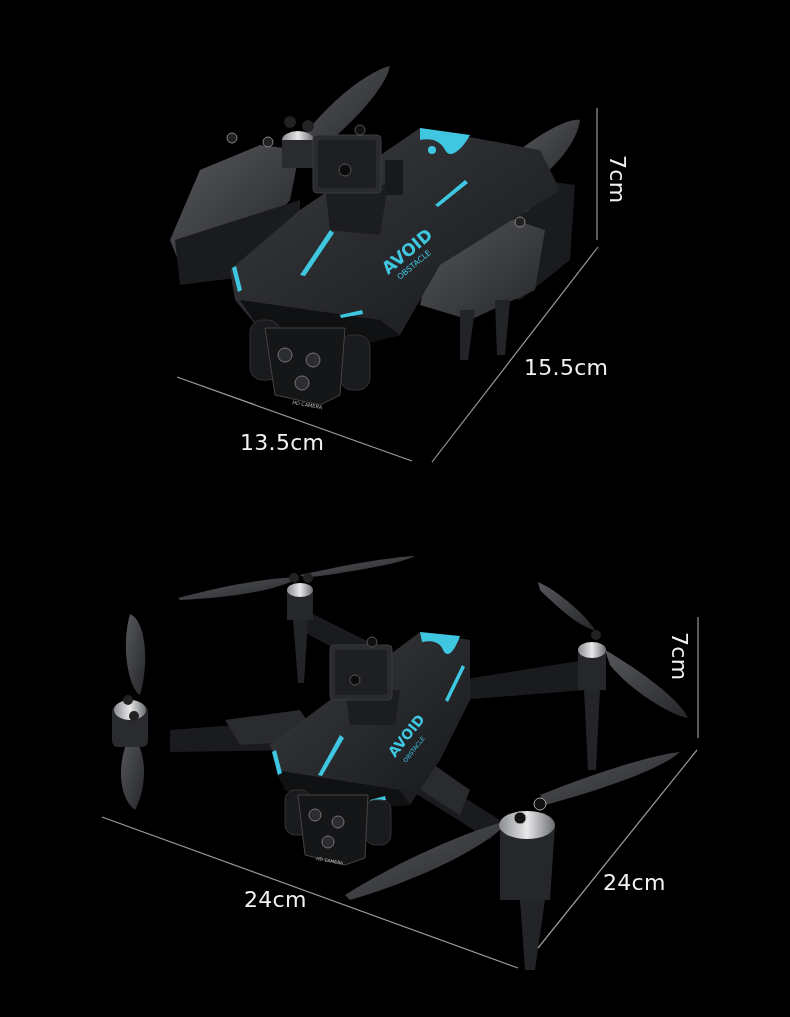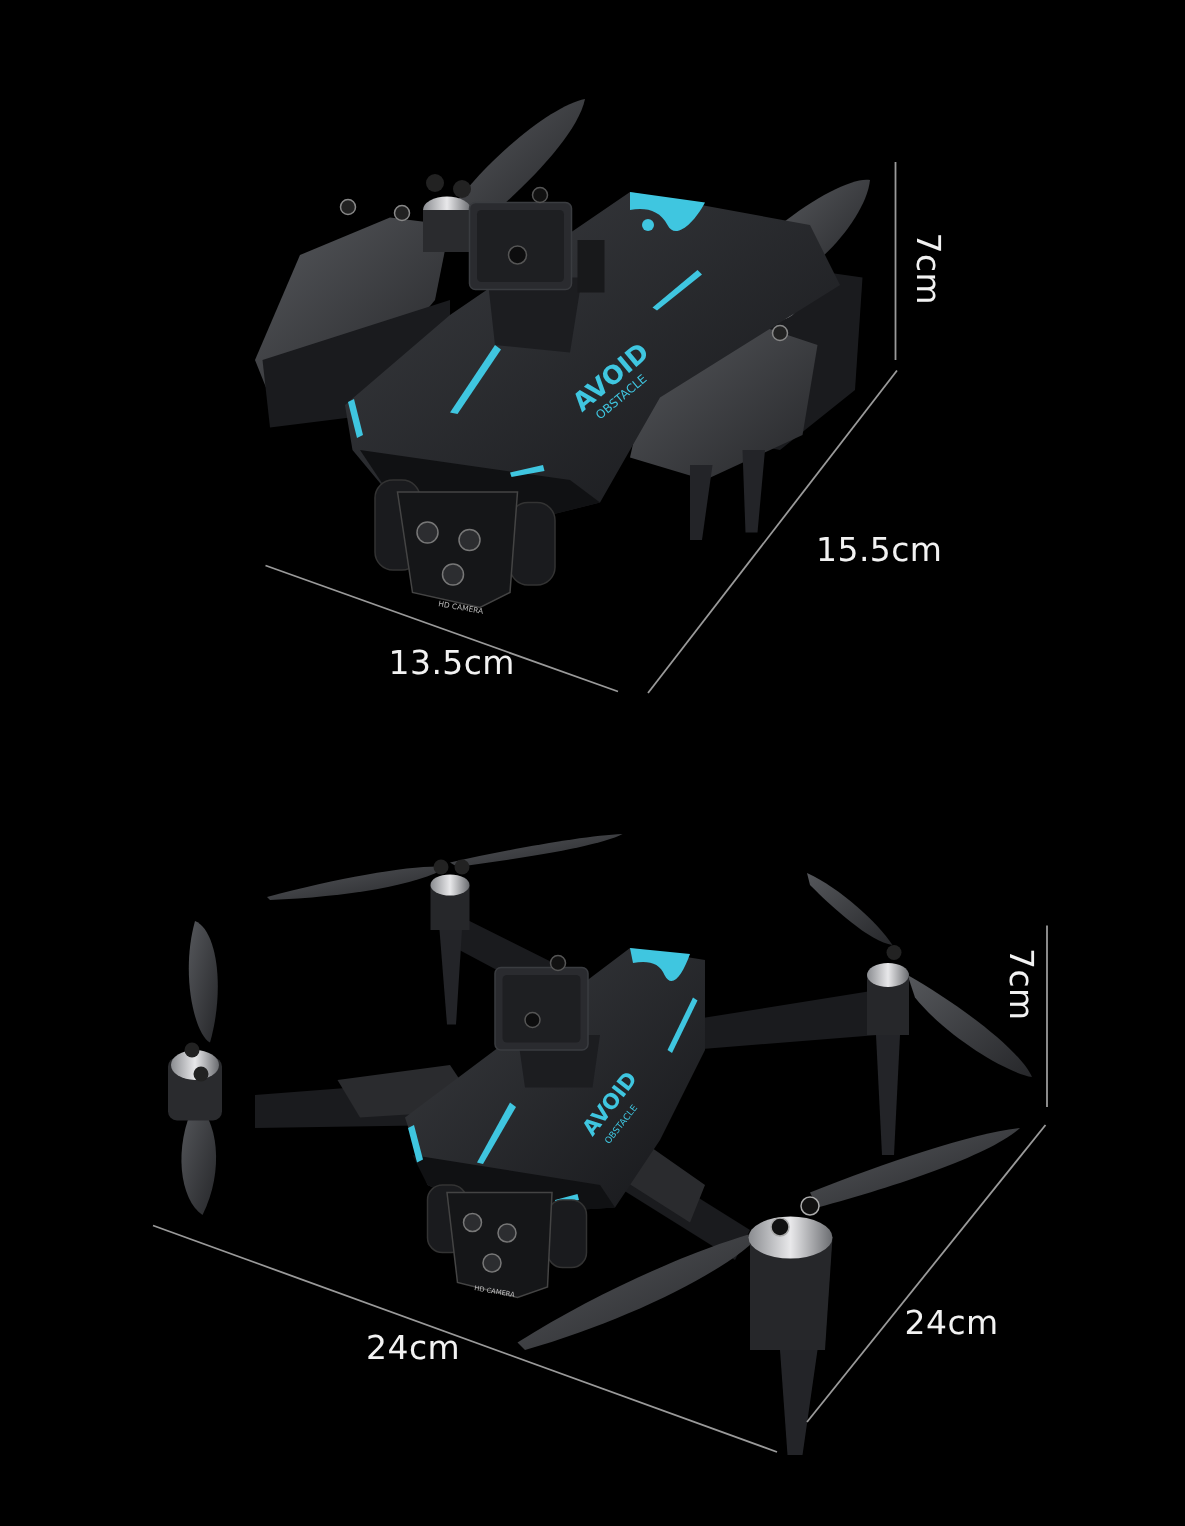--- a/index.html
+++ b/index.html
@@ -154,20 +154,20 @@
       <circle cx="328" cy="842" r="6" fill="#2c2d30" stroke="#777"></circle>
       <text x="316" y="860" fill="#bbb" font-size="4.5" font-family="DejaVu Sans, sans-serif" transform="rotate(10 316 860)">HD CAMERA</text>
 
       <line x1="698" y1="617" x2="698" y2="738" stroke="#9a9a9a" stroke-width="1.2"></line>
       <line x1="697" y1="750" x2="538" y2="948" stroke="#9a9a9a" stroke-width="1.2"></line>
       <line x1="102" y1="817" x2="518" y2="968" stroke="#9a9a9a" stroke-width="1.2"></line>
     </g>
   </svg>
 
   <div class="dim-label vert" style="left: 630px; top: 155px;">7cm</div>
-  <div class="dim-label" style="left: 544px; top: 355px;">15.5cm</div>
-  <div class="dim-label" style="left: 259px; top: 430px;">13.5cm</div>
+  <div class="dim-label" style="left: 524px; top: 355px;">15.5cm</div>
+  <div class="dim-label" style="left: 240px; top: 430px;">13.5cm</div>
 
   <div class="dim-label vert" style="left: 692px; top: 632px;">7cm</div>
   <div class="dim-label" style="left: 603px; top: 870px;">24cm</div>
   <div class="dim-label" style="left: 244px; top: 887px;">24cm</div>
 
 </div>
 
 </body></html>

